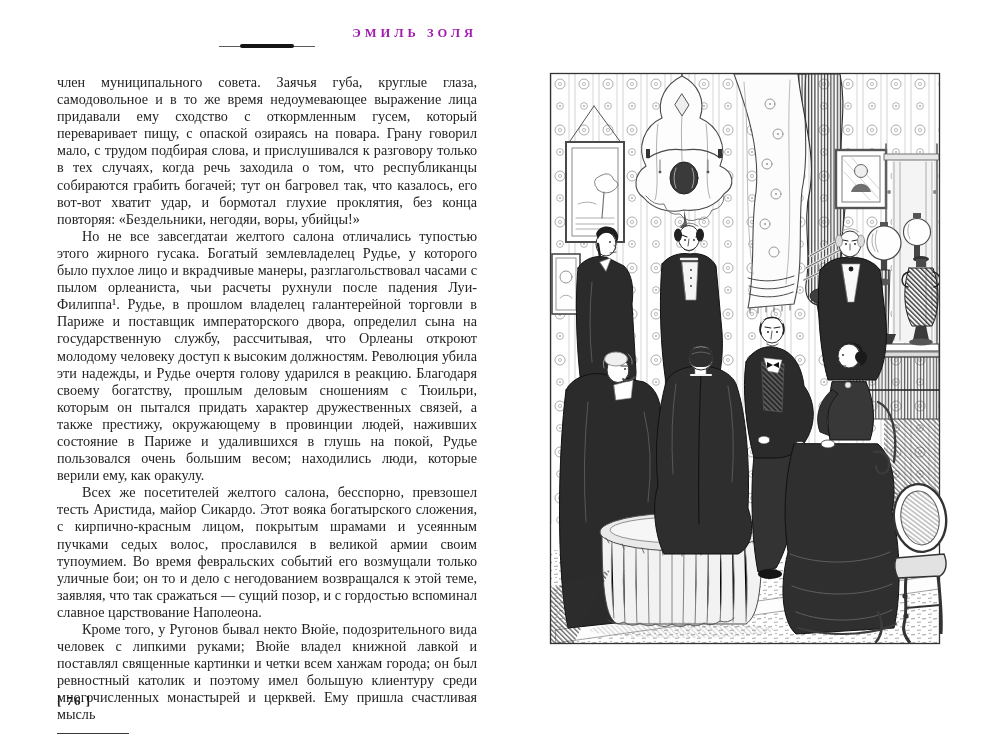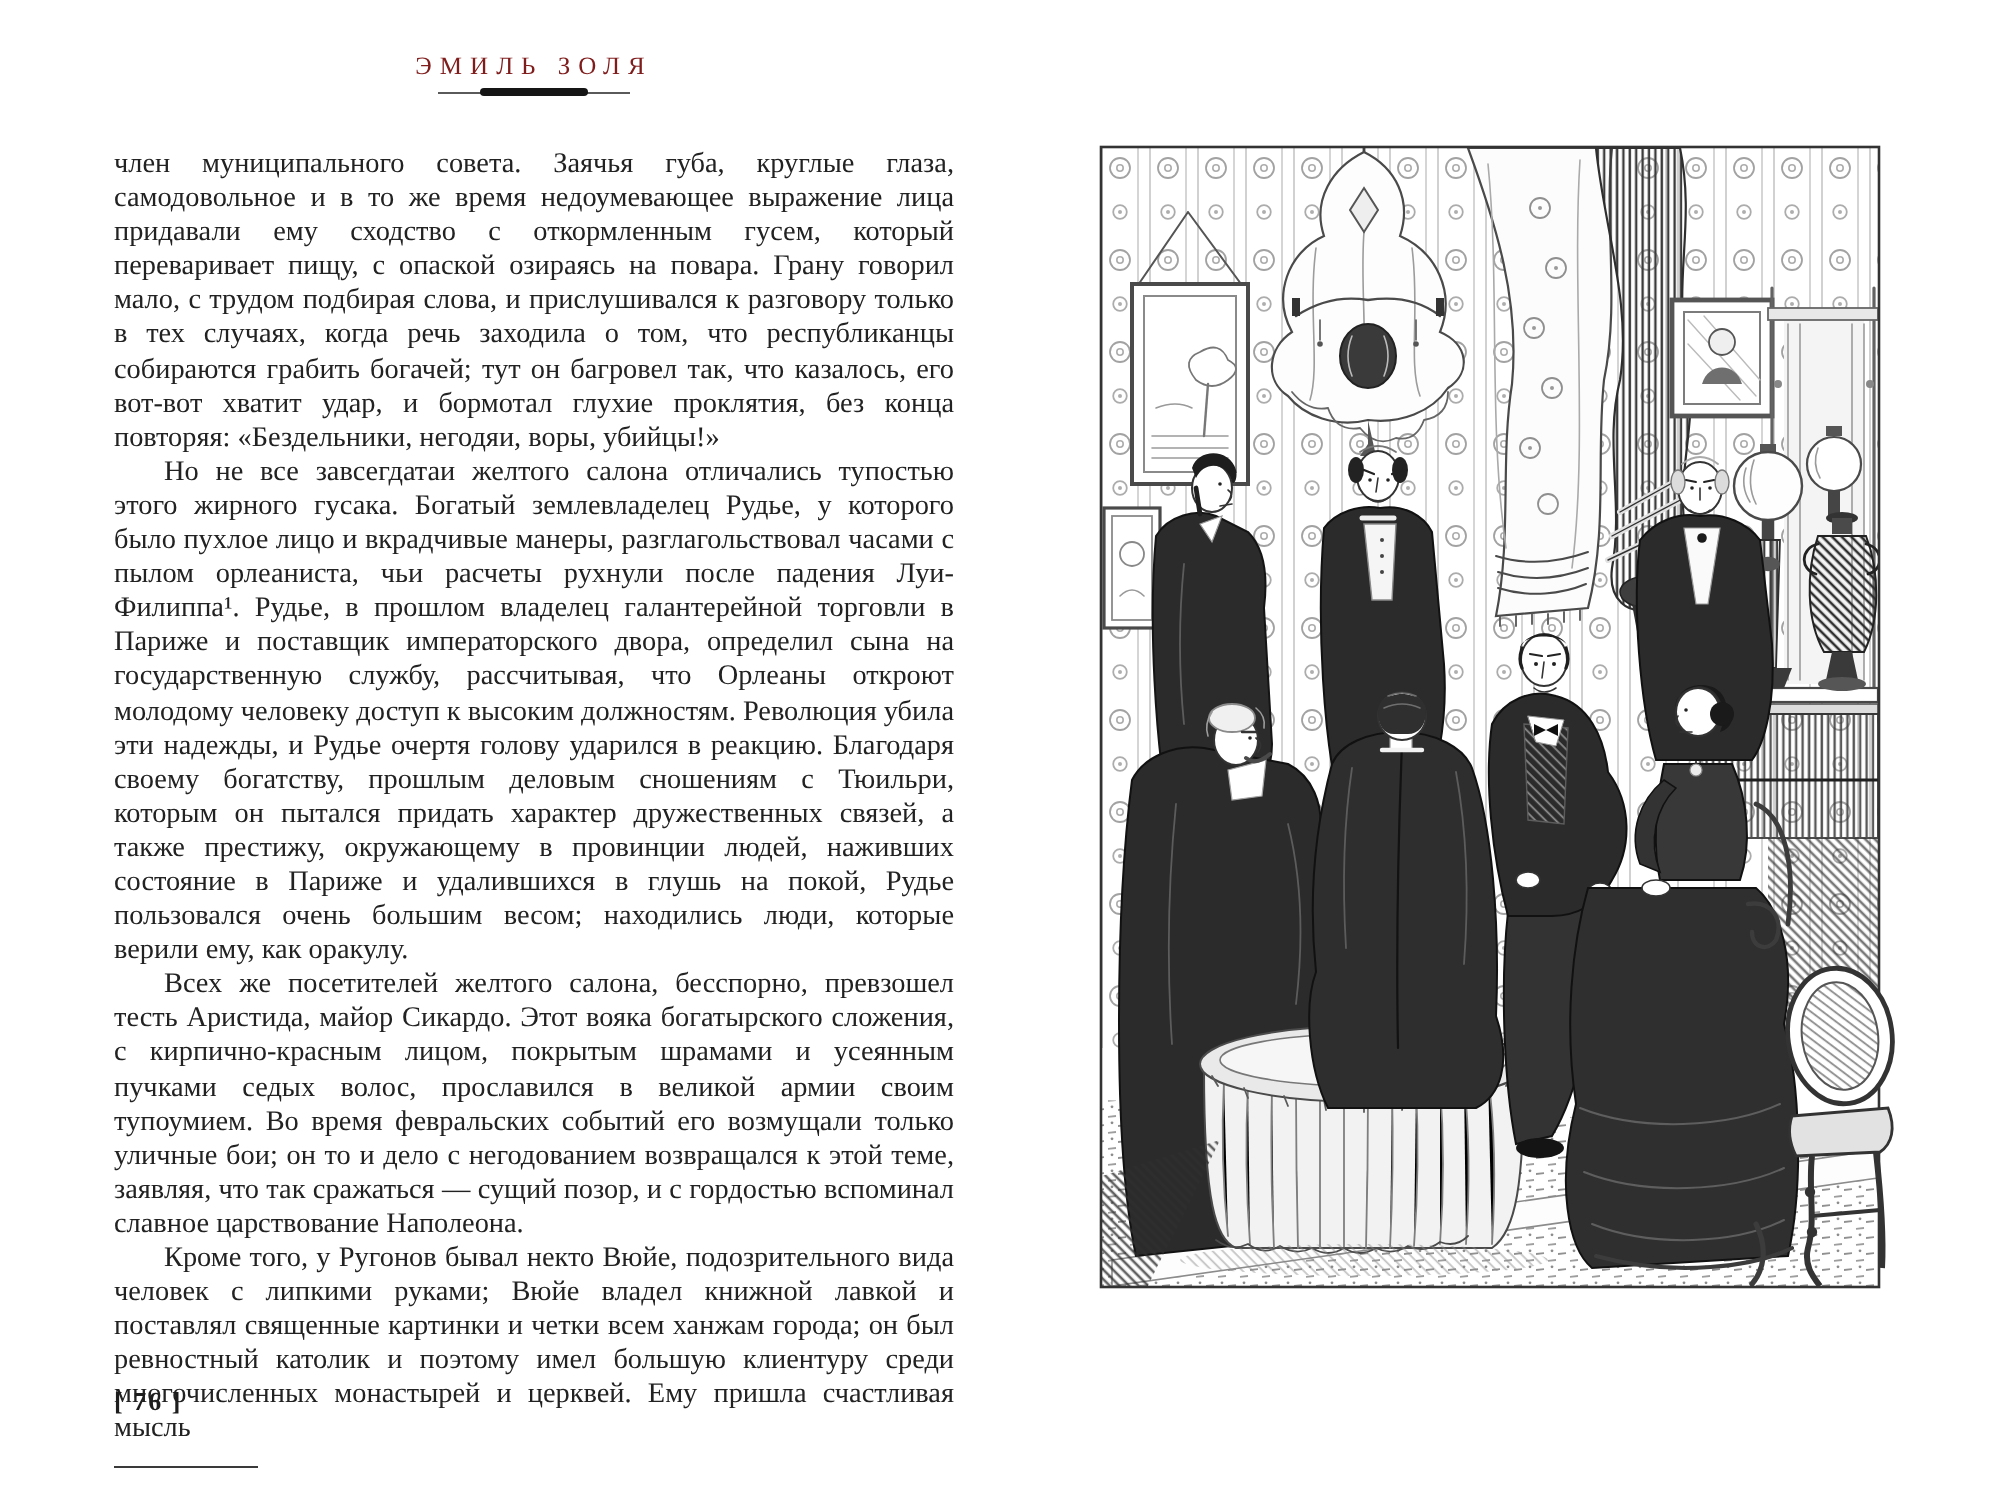--- a/index.html
+++ b/index.html
@@ -5,22 +5,22 @@
   html,body{margin:0;padding:0;}
   body{
     width:1000px;height:750px;background:#ffffff;
     font-family:"Liberation Serif", serif;
     color:#262626; overflow:hidden; position:relative;
   }
   .book{position:absolute;inset:0;background:#fff;}
   
   .left-page{position:absolute;left:57px;top:26px;width:420px;}
   .running-header{
-    text-align:center;font-size:12.5px;font-weight:normal;
-    letter-spacing:4px;color:#7f1d1d;
+    text-align:right;font-size:12.5px;font-weight:bold;
+    letter-spacing:4px;color:#a21caf;
   }
   .header-rule{position:relative;width:96px;height:4px;margin:3px auto 0;}
   .header-rule::before{content:"";position:absolute;top:1.5px;left:0;right:0;height:1px;background:#5a5a5a;}
   .header-rule::after{content:"";position:absolute;top:0;left:21px;width:54px;height:3.5px;background:#151515;border-radius:2px;}
   .body-text{margin-top:26px;font-size:14.2px;line-height:17.1px;text-align:justify;color:#222;}
   .body-text p{margin:0;}
   .body-text p.indent{text-indent:25px;}
   .footnote-rule{width:72px;height:1.6px;background:#3a3a3a;margin:9px 0 5px;}
   .footnote{font-size:12.2px;line-height:14.7px;text-align:justify;text-indent:20px;color:#262626;}
   .footnote sup{font-size:9px;margin-right:2px;}

